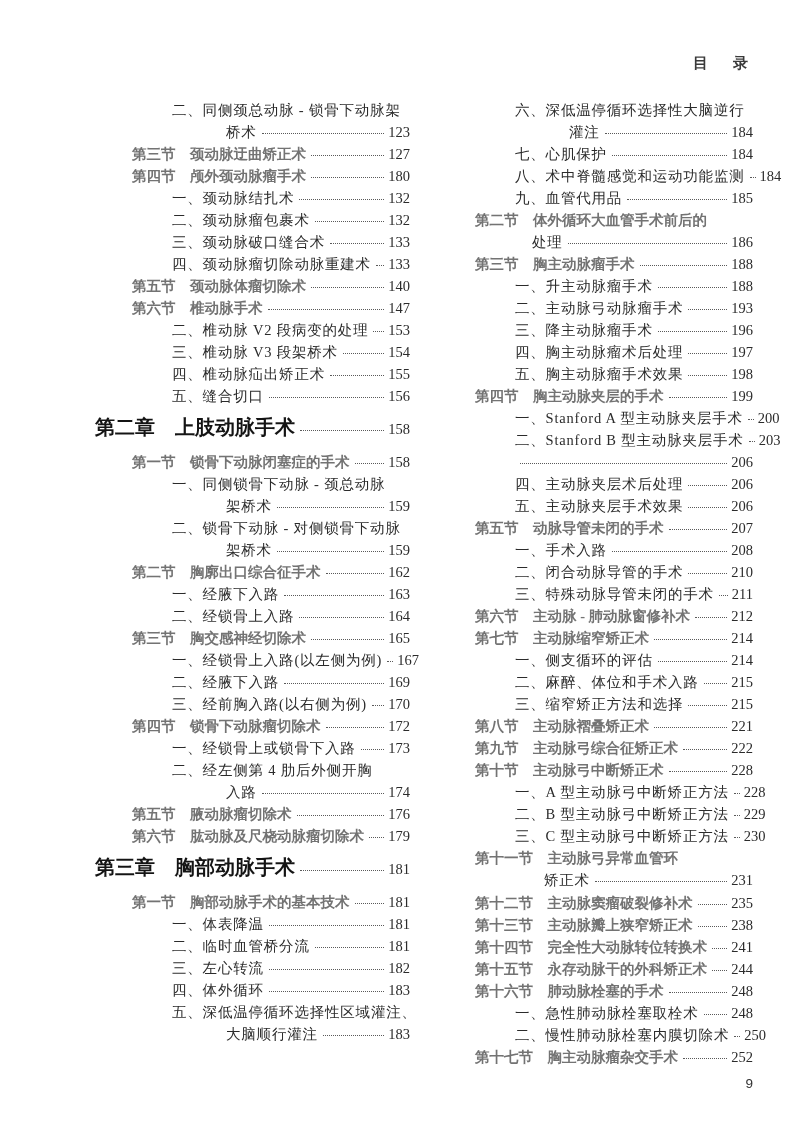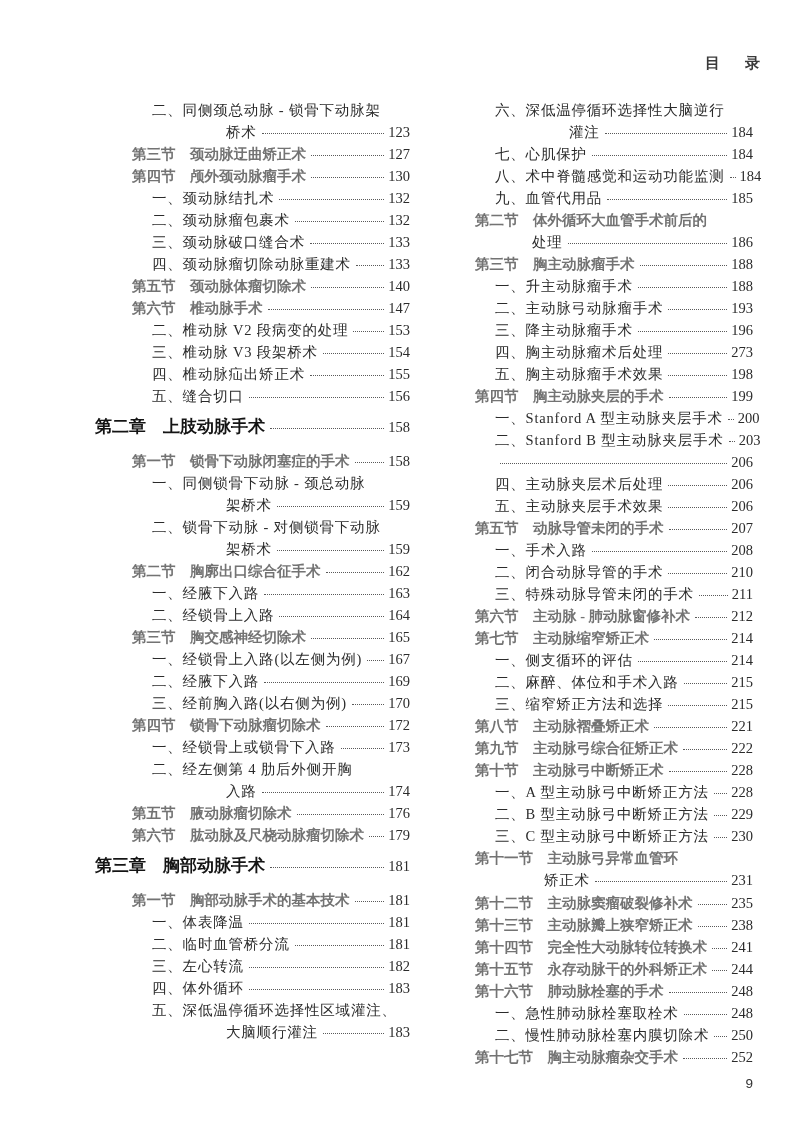--- a/index.html
+++ b/index.html
@@ -15,21 +15,21 @@
     height: 1146px;
     background: var(--bg);
     position: relative;
     font-family: "Liberation Serif", serif;
     color: var(--ink);
     overflow: hidden;
   }
   .page-header {
     position: absolute;
     top: 54px;
-    left: 450px;
+    left: 438px;
     width: 315px;
     text-align: right;
     font-size: 15px;
     letter-spacing: 5px;
     color: #3a3a3a;
     font-weight: 600;
   }
   .columns {
     position: absolute;
     top: 99px;
@@ -59,28 +59,28 @@
   .row .pg {
     flex: 0 0 auto;
     font-size: 14.5px;
     letter-spacing: 0;
     font-weight: normal;
     color: var(--ink);
   }
   
   .lv-chapter { margin-left: 0; margin-top: 9px; margin-bottom: 11px; }
   .lv-chapter .text {
-    font-family: Liberation Mono, monospace;
+    font-family: Liberation Sans, sans-serif;
     font-weight: bold;
-    font-size: 17px;
+    font-size: 20px;
     color: var(--chapter-ink);
   }
   .lv-section { margin-left: 37px; }
   .lv-section .text { font-weight: bold; color: #737373; }
-  .lv-sub  { margin-left: 57px; }
+  .lv-sub  { margin-left: 77px; }
   .lv-sub .text  { letter-spacing: 0.8px; }
   .lv-cont { margin-left: 83px; }
   .lv-cont .text { letter-spacing: 0.8px; margin-left: 48px; }
   .lv-cont2 { margin-left: 94px; }
   .lv-cont2 .text { letter-spacing: 0.8px; }
   .lv-cont3 { margin-left: 106px; }
   .lv-cont3 .text { letter-spacing: 0.8px; font-family: Liberation Mono, monospace; }
   .page-number {
     position: absolute;
     top: 1076px;
@@ -108,21 +108,21 @@
         <span class="pg">123</span>
       </div>
       <div class="row lv-section">
         <span class="text">第三节　颈动脉迂曲矫正术</span>
         <span class="leader"></span>
         <span class="pg">127</span>
       </div>
       <div class="row lv-section">
         <span class="text">第四节　颅外颈动脉瘤手术</span>
         <span class="leader"></span>
-        <span class="pg">130</span>
+        <span class="pg">180</span>
       </div>
       <div class="row lv-sub">
         <span class="text">一、颈动脉结扎术</span>
         <span class="leader"></span>
         <span class="pg">132</span>
       </div>
       <div class="row lv-sub">
         <span class="text">二、颈动脉瘤包裹术</span>
         <span class="leader"></span>
         <span class="pg">132</span>
@@ -343,21 +343,21 @@
         <span class="pg">193</span>
       </div>
       <div class="row lv-sub">
         <span class="text">三、降主动脉瘤手术</span>
         <span class="leader"></span>
         <span class="pg">196</span>
       </div>
       <div class="row lv-sub">
         <span class="text">四、胸主动脉瘤术后处理</span>
         <span class="leader"></span>
-        <span class="pg">273</span>
+        <span class="pg">197</span>
       </div>
       <div class="row lv-sub">
         <span class="text">五、胸主动脉瘤手术效果</span>
         <span class="leader"></span>
         <span class="pg">198</span>
       </div>
       <div class="row lv-section">
         <span class="text">第四节　胸主动脉夹层的手术</span>
         <span class="leader"></span>
         <span class="pg">199</span>

